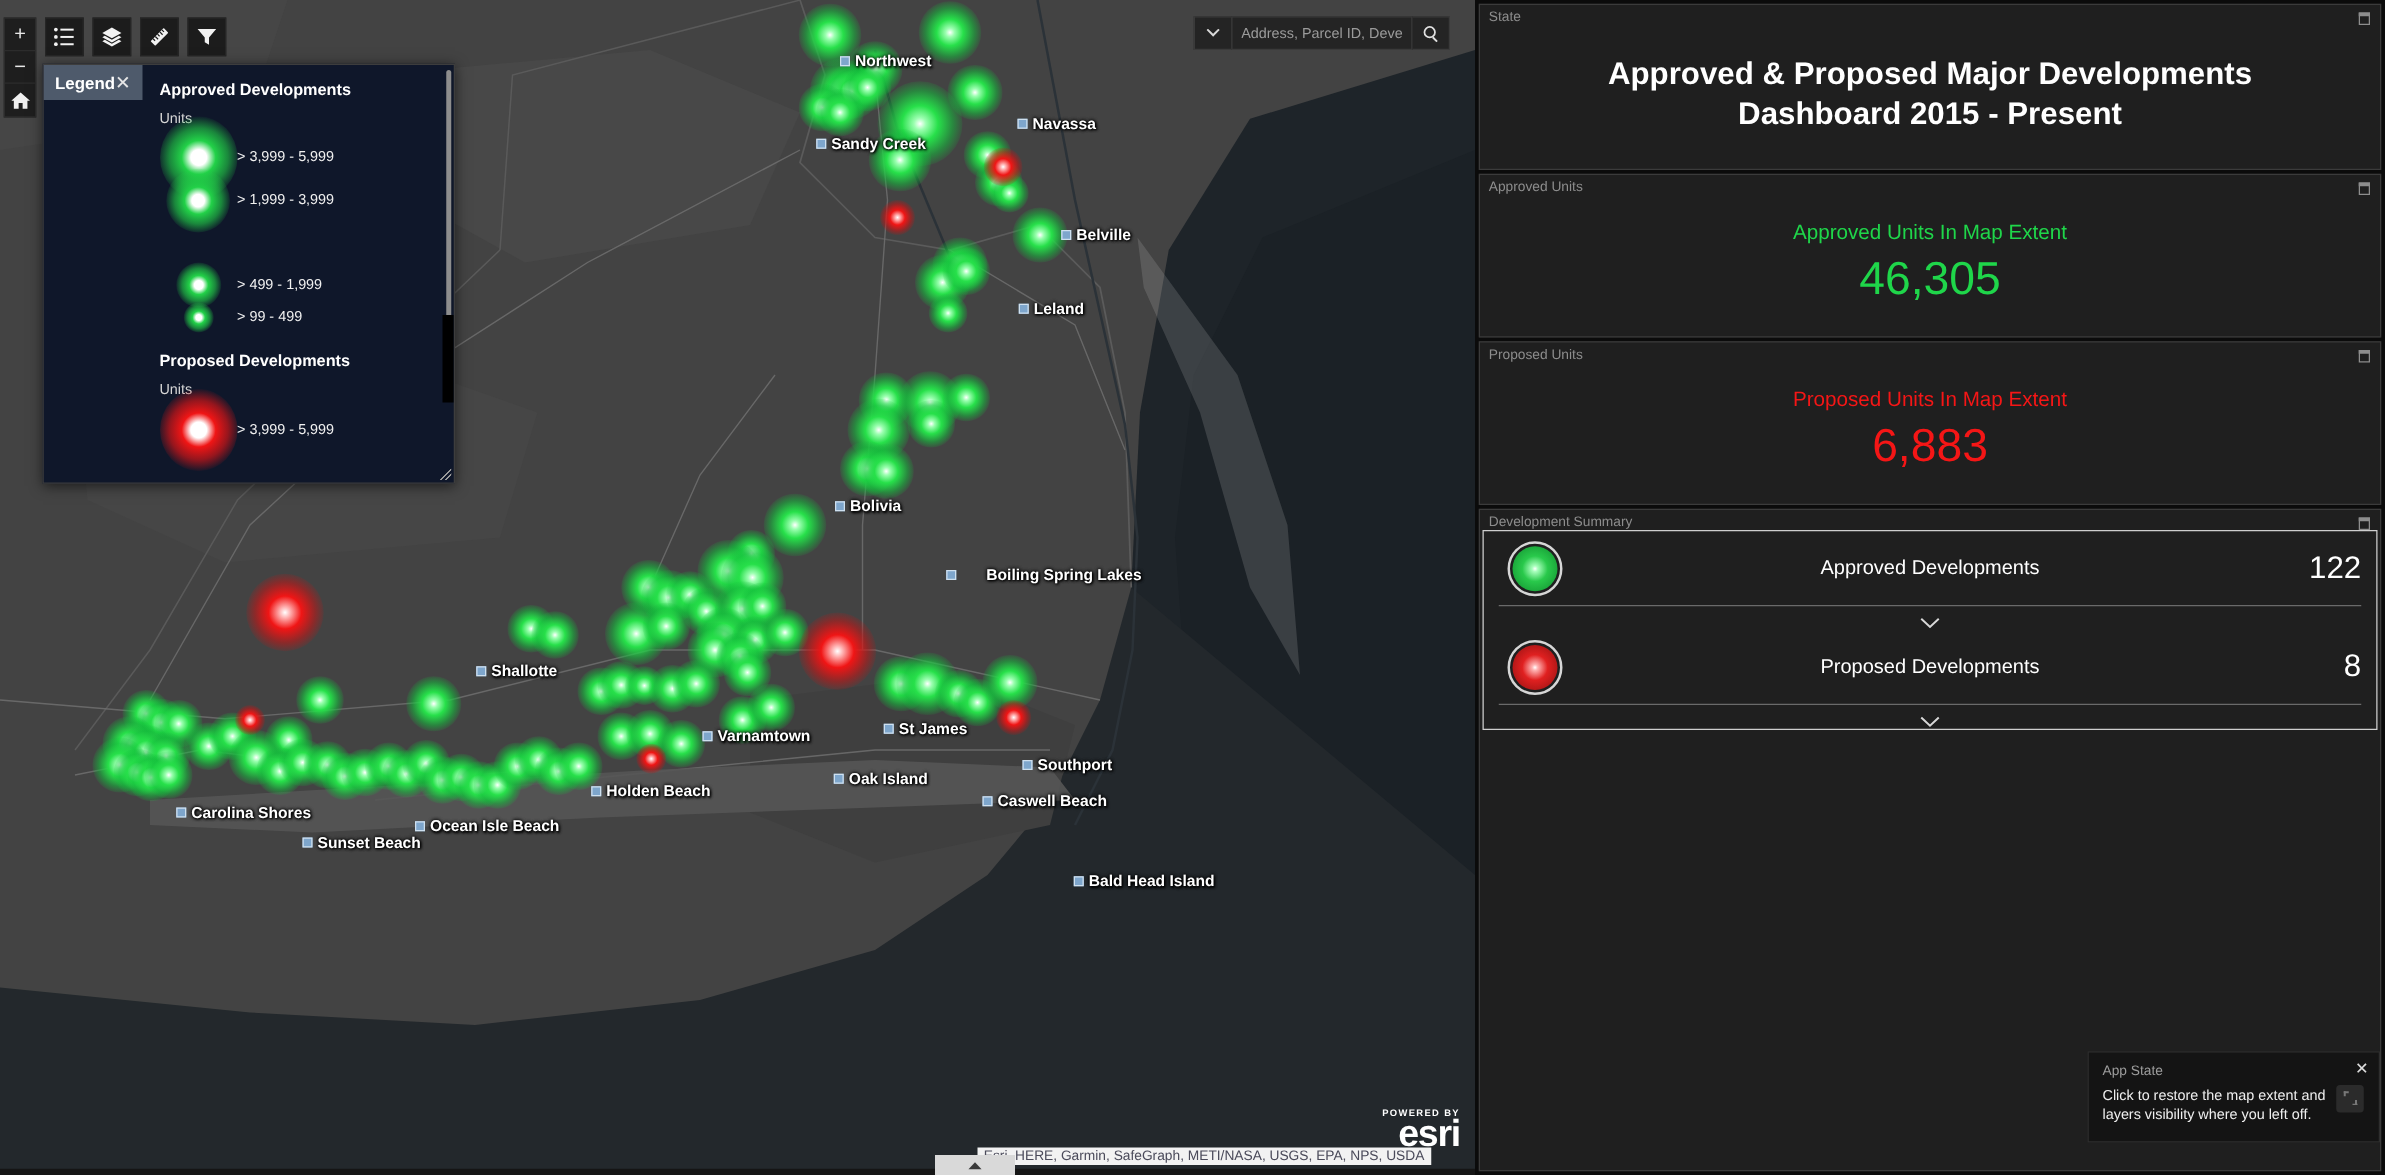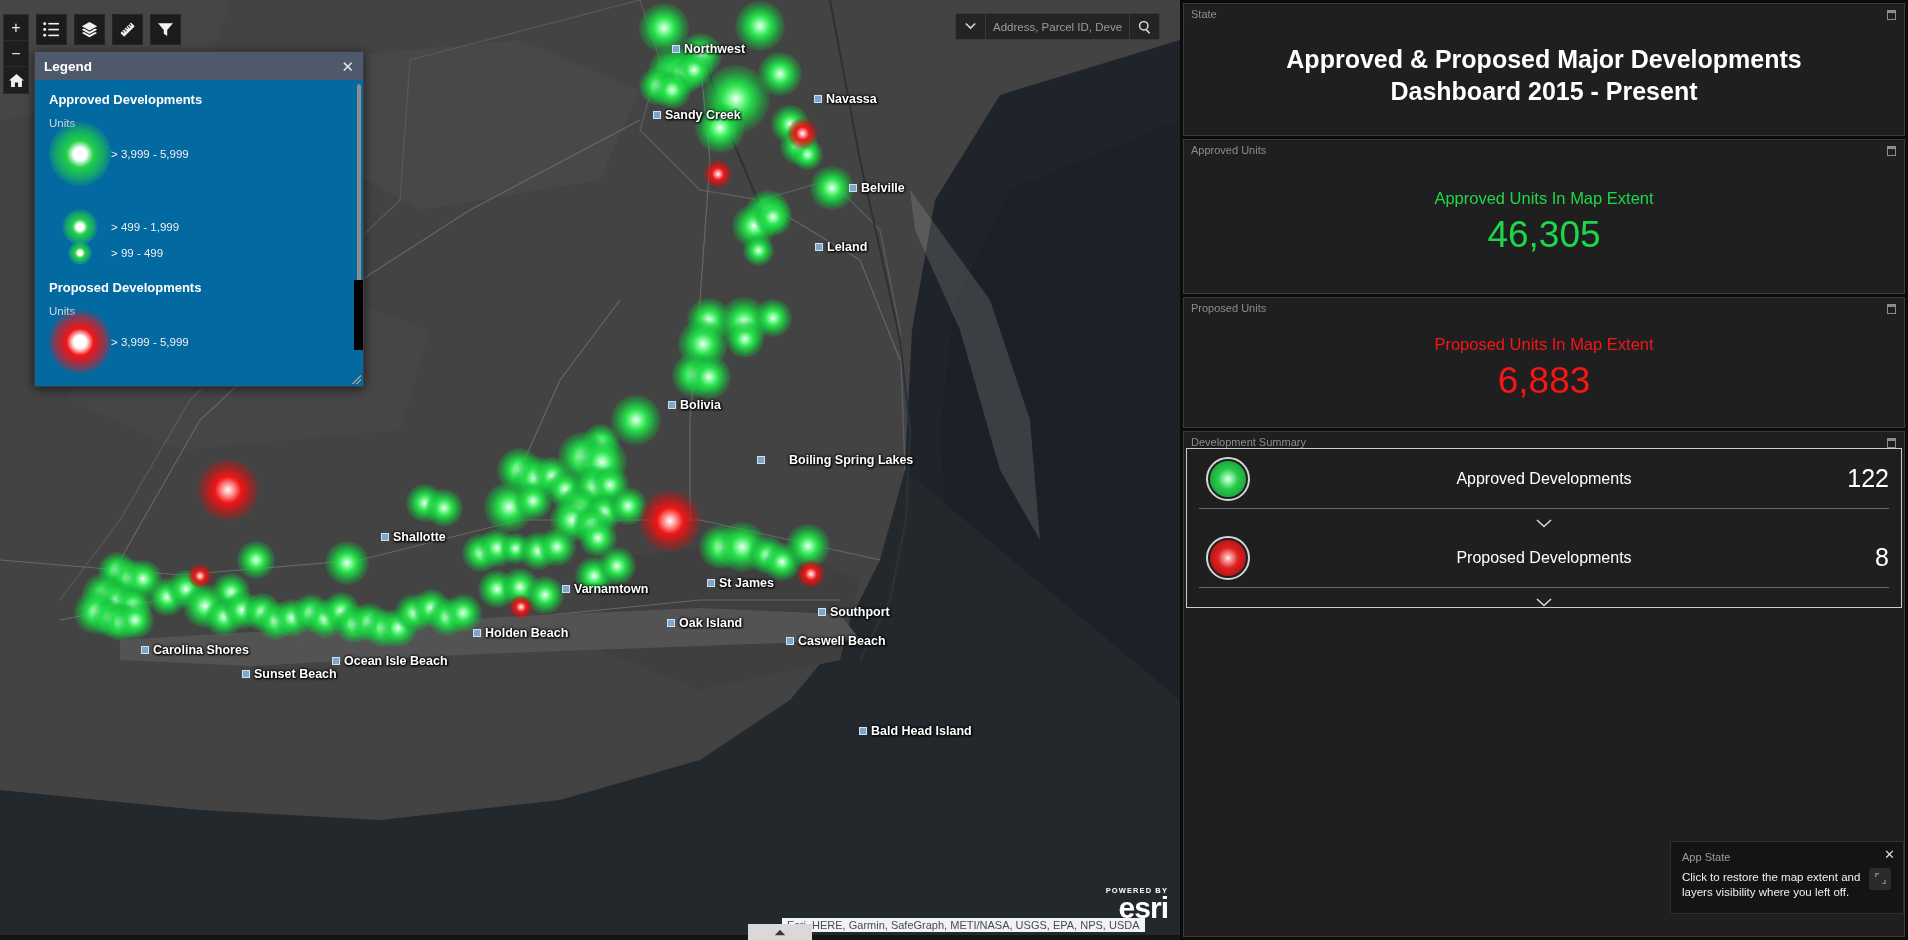--- a/index.html
+++ b/index.html
@@ -66,24 +66,24 @@
     width: 31px; height: 31px; background: #1c1c1c;
     display: flex; align-items: center; justify-content: center;
     cursor: pointer; border: 1px solid #262626;
   }
   .toolbtn svg { fill: #f2f2f2; }
 
   
   #legend {
     position: absolute; left: 34px; top: 51px;
     width: 330px; height: 336px;
-    background: #0369a1;
+    background: #0f172a;
     border: 1px solid #3d3d3d;
     z-index: 50;
-    display: flex; flex-direction: column;
+    display: flex; flex-direction: row;
     box-shadow: 0 2px 10px rgba(0,0,0,0.6);
   }
   #legend .hdr {
     height: 28px; background: #4e5a6b;
     display: flex; align-items: center; justify-content: space-between;
     padding: 0 9px;
   }
   #legend .hdr .t { color: #fff; font-size: 13.5px; font-weight: bold; }
   #legend .hdr .x { color: #e6e6e6; font-size: 15px; cursor: pointer; line-height: 1; }
   #legend .body {
@@ -176,21 +176,21 @@
     content: ""; position: absolute; left: -1px; top: -1px; width: 9px; height: 2.5px;
     background: #8d8d8d;
   }
 
   #card-title { height: 133px; display: flex; align-items: center; justify-content: center; }
   #card-title .ttl {
     color: #fff; font-size: 25px; font-weight: bold; text-align: center;
     line-height: 1.25; padding: 0 50px; margin-top: 12px;
   }
 
-  #card-approved { height: 155px; }
+  #card-approved { height: 131px; }
   #card-proposed { height: 131px; }
   .kpi-wrap {
     height: 100%; display: flex; flex-direction: column;
     align-items: center; justify-content: center; padding-top: 12px;
   }
   .kpi-label { font-size: 16.5px; margin-bottom: 6px; }
   .kpi-value { font-size: 37px; font-weight: normal; }
 
   #card-summary { flex: 1; }
   .sum-list {
@@ -458,21 +458,21 @@
           <span>Carolina Shores</span>
         </div>
         <div class="city" style="left: 332px; top: 654px;">
           <span class="sq"></span>
           <span>Ocean Isle Beach</span>
         </div>
         <div class="city" style="left: 242px; top: 667px;">
           <span class="sq"></span>
           <span>Sunset Beach</span>
         </div>
-        <div class="city" style="left: 859px; top: 724px;">
+        <div class="city" style="left: 859px; top: 698px;">
           <span class="sq"></span>
           <span>Bald Head Island</span>
         </div>
       </div>
 
     <div class="zoomstack">
       <div>+</div>
       <div>−</div>
       <div>
         <svg width="15" height="15" viewBox="0 0 16 16">
@@ -525,20 +525,26 @@
       </div>
       <div class="body">
         <div id="legend-content">
             <div class="lg-group">Approved Developments</div>
             <div class="lg-sub">Units</div>
             <div class="lg-row" style="height: 38.5px;">
               <div class="lg-sym">
                 <div style="width: 66px; height: 66px; border-radius: 50%; background: radial-gradient(circle, rgb(255, 255, 255) 0%, rgb(255, 255, 255) 14%, rgb(34, 209, 72) 30%, rgba(34, 209, 72, 0.6) 52%, rgba(34, 209, 72, 0) 74%);"></div>
               </div>
               <div class="lg-lbl">&gt; 3,999 - 5,999</div>
+            </div>
+            <div class="lg-row" style="height: 29.75px;">
+              <div class="lg-sym">
+                <div style="width: 51px; height: 51px; border-radius: 50%; background: radial-gradient(circle, rgb(255, 255, 255) 0%, rgb(255, 255, 255) 14%, rgb(34, 209, 72) 30%, rgba(34, 209, 72, 0.6) 52%, rgba(34, 209, 72, 0) 74%);"></div>
+              </div>
+              <div class="lg-lbl">&gt; 1,999 - 3,999</div>
             </div>
             <div class="lg-row" style="height: 26px; margin-top: 40px;">
               <div class="lg-sym">
                 <div style="width: 36px; height: 36px; border-radius: 50%; background: radial-gradient(circle, rgb(255, 255, 255) 0%, rgb(255, 255, 255) 14%, rgb(34, 209, 72) 30%, rgba(34, 209, 72, 0.6) 52%, rgba(34, 209, 72, 0) 74%);"></div>
               </div>
               <div class="lg-lbl">&gt; 499 - 1,999</div>
             </div>
             <div class="lg-row" style="height: 26px;">
               <div class="lg-sym">
                 <div style="width: 24px; height: 24px; border-radius: 50%; background: radial-gradient(circle, rgb(255, 255, 255) 0%, rgb(255, 255, 255) 14%, rgb(34, 209, 72) 30%, rgba(34, 209, 72, 0.6) 52%, rgba(34, 209, 72, 0) 74%);"></div>

